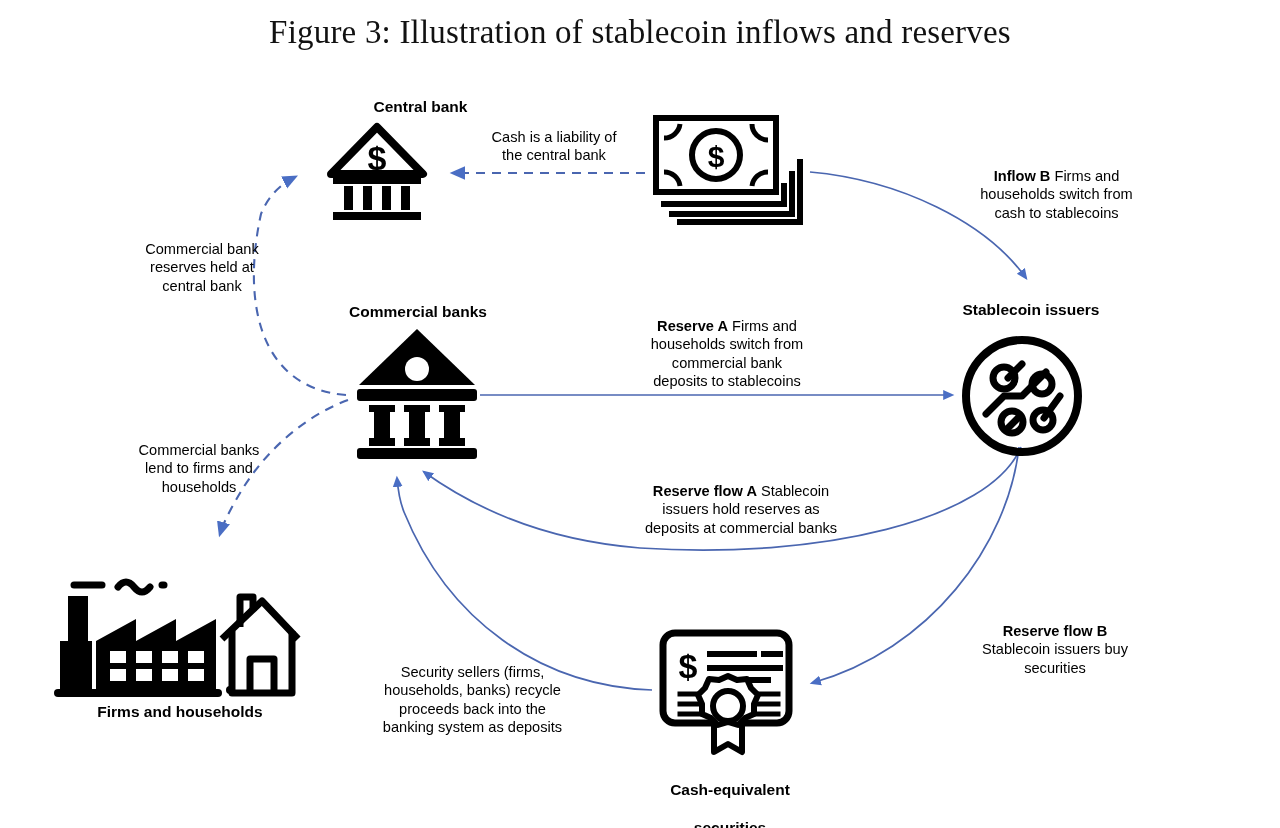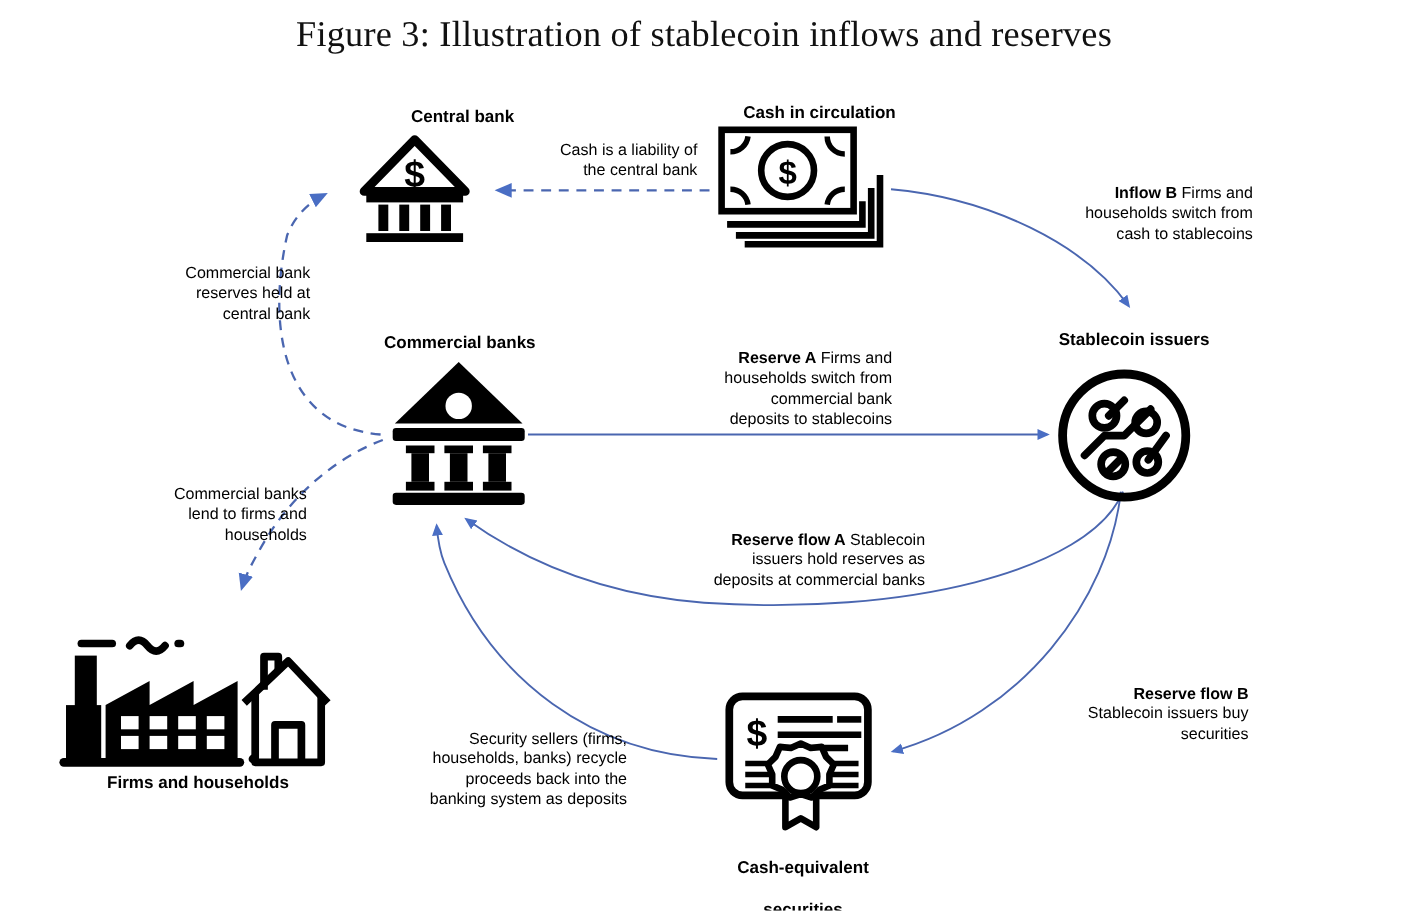--- a/index.html
+++ b/index.html
@@ -39,21 +39,21 @@
     text-align: center;
     color: #000000;
     white-space: pre-line;
   }
   .edge-label {
     position: absolute;
     font-family: "Liberation Sans", sans-serif;
     font-size: 14.6px;
     line-height: 1.26;
     color: #000000;
-    text-align: right;
+    text-align: center;
   }
   .edge-label b {
     font-weight: bold;
   }
   .icon {
     position: absolute;
   }
   svg { display: block; overflow: visible; }
   #edges-layer {
     position: absolute;
@@ -126,21 +126,20 @@
 
       <rect x="19" y="68" width="9" height="24" fill="#000"></rect>
       <rect x="38" y="68" width="9" height="24" fill="#000"></rect>
       <rect x="57" y="68" width="9" height="24" fill="#000"></rect>
       <rect x="76" y="68" width="9" height="24" fill="#000"></rect>
 
       <rect x="8" y="94" width="88" height="8" fill="#000"></rect>
     </svg>
   </div>
 
-  <div class="node-label" style="left:610px; top:94px; width:270px;">Cash in circulation</div>
   <div class="icon" style="left:650px; top:112px; width:154px; height:110px;">
     <svg width="154" height="110" viewBox="0 0 154 110">
 
       <path d="M14 92 H134 V74" fill="none" stroke="#000" stroke-width="6" stroke-linecap="square"></path>
       <path d="M22 102 H142 V62" fill="none" stroke="#000" stroke-width="6" stroke-linecap="square"></path>
       <path d="M30 110 H150 V50" fill="none" stroke="#000" stroke-width="6" stroke-linecap="square"></path>
 
       <rect x="6" y="6" width="120" height="74" fill="#fff" stroke="#000" stroke-width="6"></rect>
 
       <circle cx="66" cy="43" r="24" fill="none" stroke="#000" stroke-width="6"></circle>

